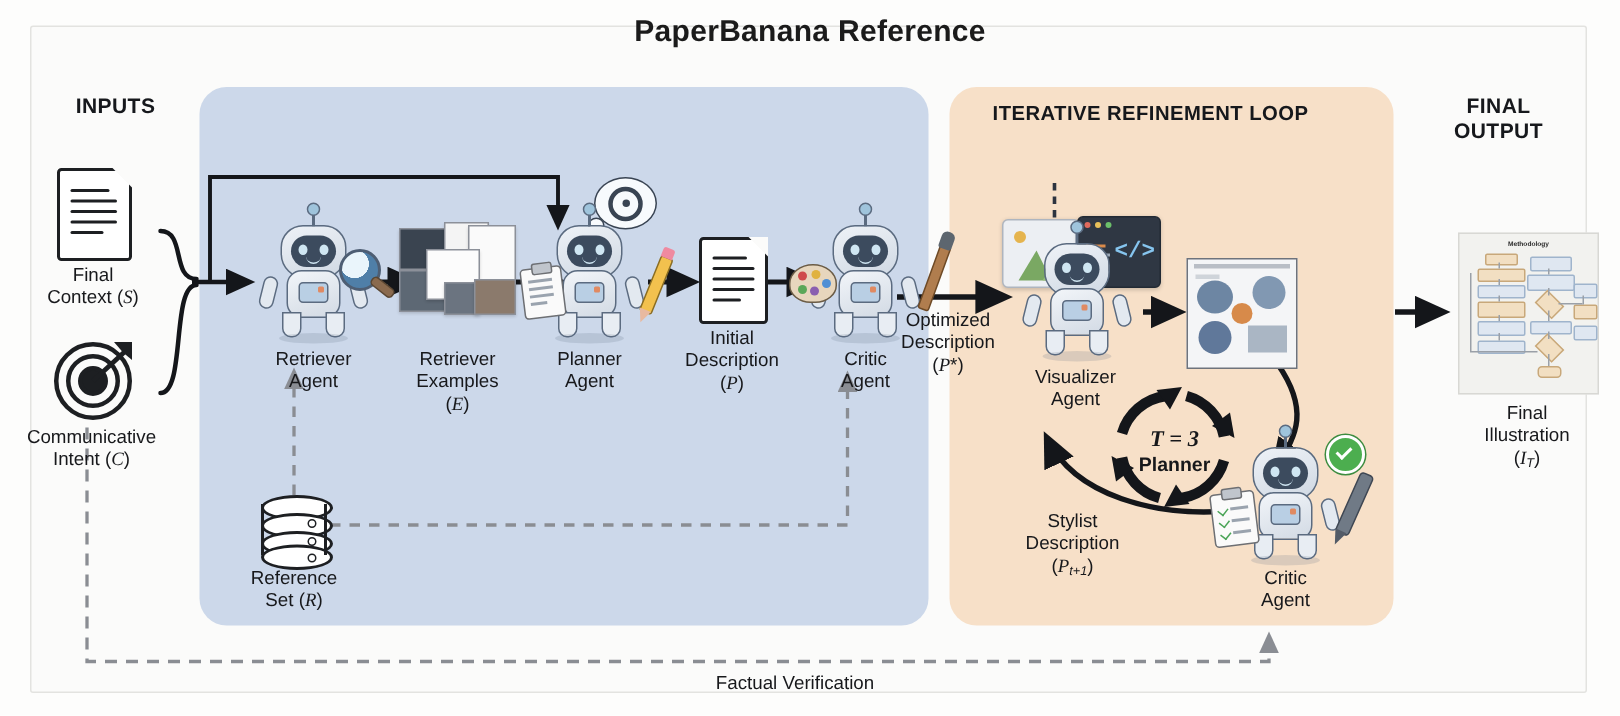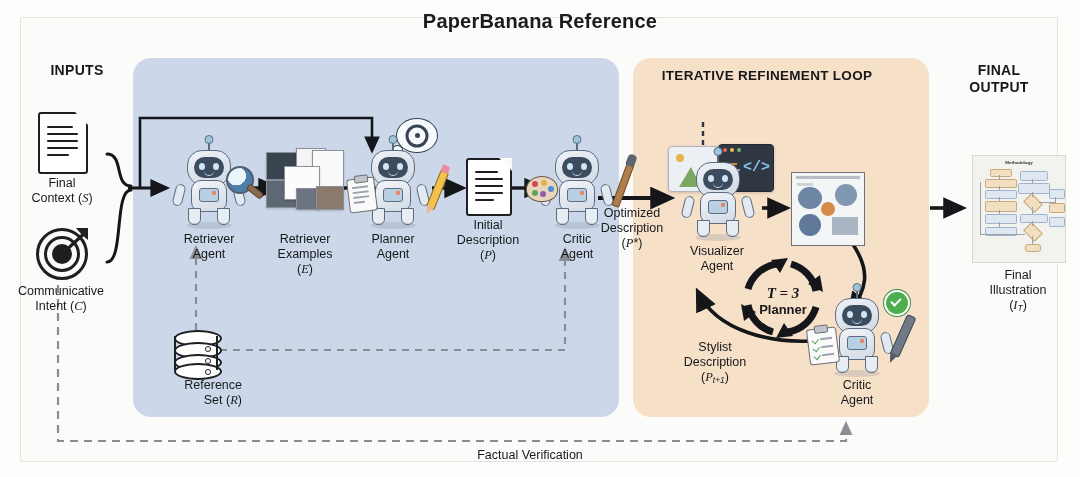--- a/index.html
+++ b/index.html
@@ -423,21 +423,21 @@
     <div class="el" style="top:0;"></div>
     <div class="el" style="top:12px;"></div>
     <div class="el" style="top:24px;"></div>
     <div class="el" style="top:33px;"></div>
     <div style="position:absolute;left:0;top:6px;width:2.4px;height:34px;background:#1d1f22;"></div>
     <div style="position:absolute;right:0;top:6px;width:2.4px;height:34px;background:#1d1f22;"></div>
     <div class="dot" style="top:16px;"></div>
     <div class="dot" style="top:28px;"></div>
     <div class="dot" style="top:39px;"></div>
   </div>
-  <div class="lbl" style="left:150px;top:378px;width:92px;text-align:right;">
+  <div class="lbl" style="left:150px;top:378px;width:92px;">
     <span>Reference</span><br>
     <span>Set (<span class="cal">R</span>)</span>
   </div>
 
 
   <div class="lbl" style="left:586px;top:206px;width:92px;">
     <span>Optimized</span><br>
     <span>Description</span><br>
     <span>(<i>P</i>*)</span>
   </div>

